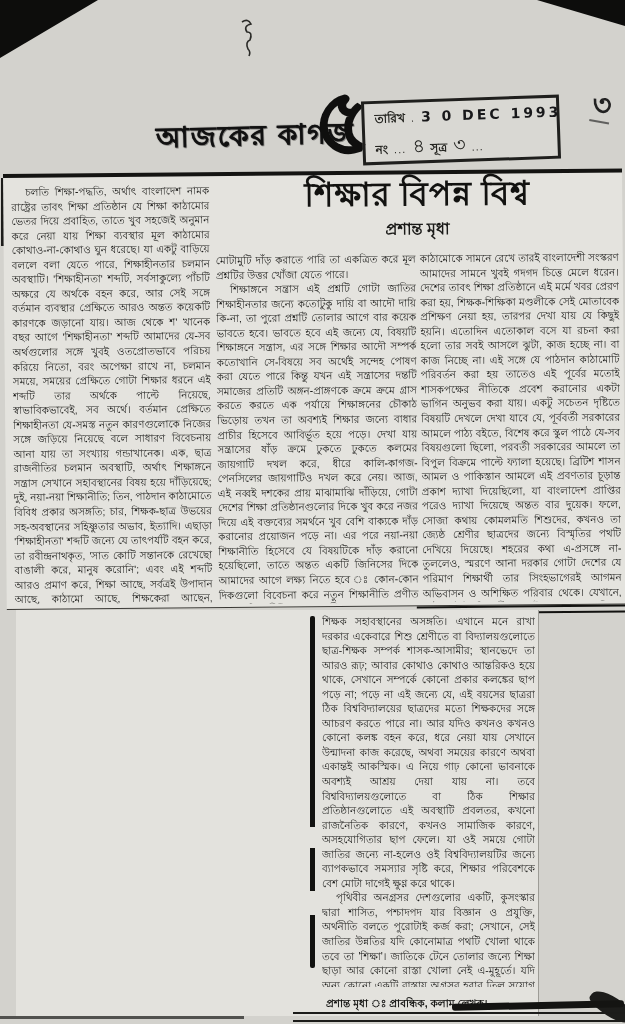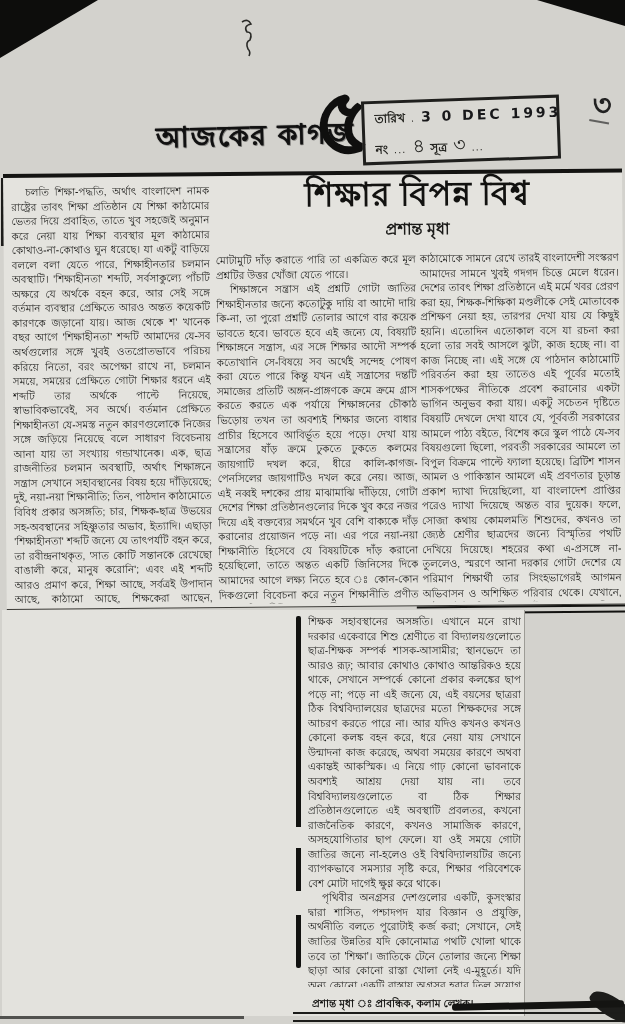--- a/index.html
+++ b/index.html
@@ -57,21 +57,21 @@
   .bodytext{font-size:10.3px;line-height:14.55px;text-align:justify;color:#1d1d1b;overflow:hidden;}
   .bodytext p{margin:0;}
   .bodytext p.indent{text-indent:14px;}
   .c1-left{position:absolute;left:8px;top:8px;width:198px;height:420px;}
   .c1-mid{position:absolute;left:212px;top:78px;width:200px;height:350px;}
   .c1-right{position:absolute;left:416px;top:78px;width:199px;height:350px;}
   .c1-heavy-rule{position:absolute;left:410px;bottom:-9px;width:212px;height:4px;
     border-top:2.5px solid #121210;border-bottom:2px solid #121210;}
 
   
-  .clip2{position:absolute;left:2px;top:610px;width:523px;height:406px;background:#e3e2dd;
+  .clip2{position:absolute;left:16px;top:610px;width:523px;height:406px;background:#e3e2dd;
     border-right:1px solid rgba(70,70,64,.45);box-sizing:border-box;}
   .fold-streak{position:absolute;left:294px;top:6px;width:5px;height:352px;
     background:linear-gradient(#121210 0 60%,transparent 60% 66%,#121210 66% 78%,
       transparent 78% 85%,#121210 85% 100%);border-radius:2px;}
   .c2-col{position:absolute;left:306px;top:5px;width:213px;height:372px;}
   .c2-footer{position:absolute;left:310px;top:386px;width:200px;font-size:10.5px;
     font-weight:bold;color:#161614;}
 </style>
 </head>
 <body>

